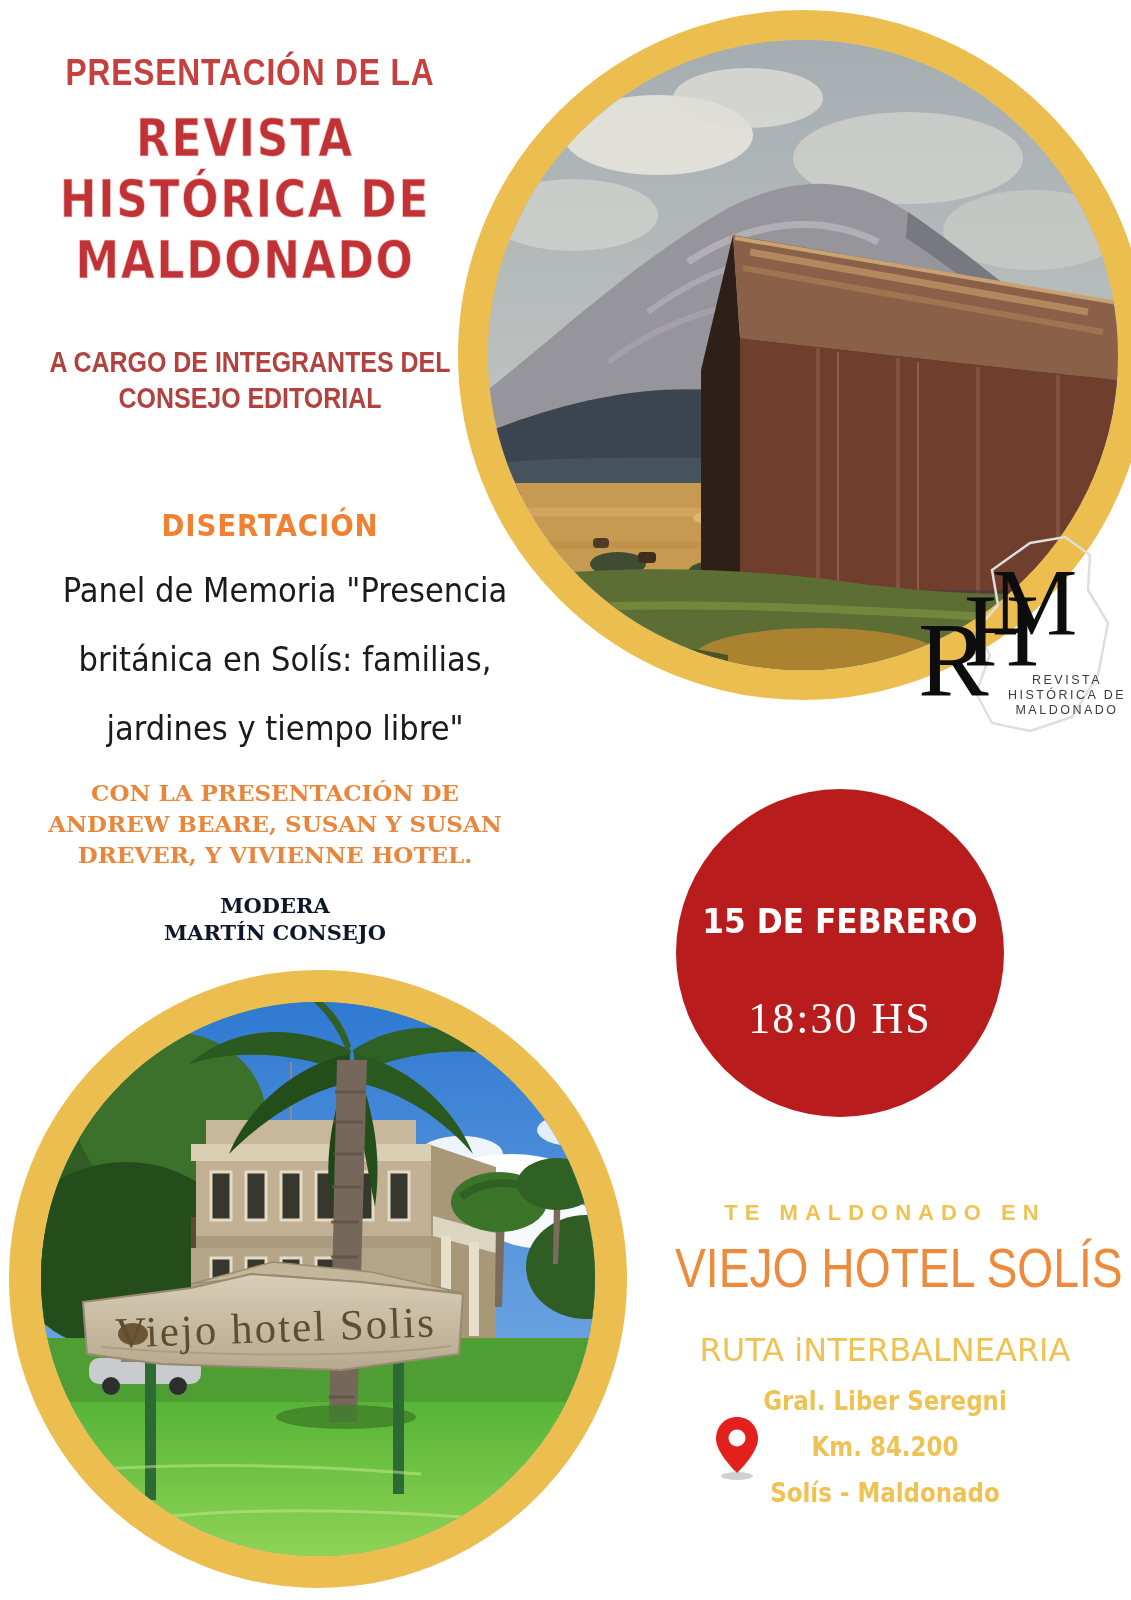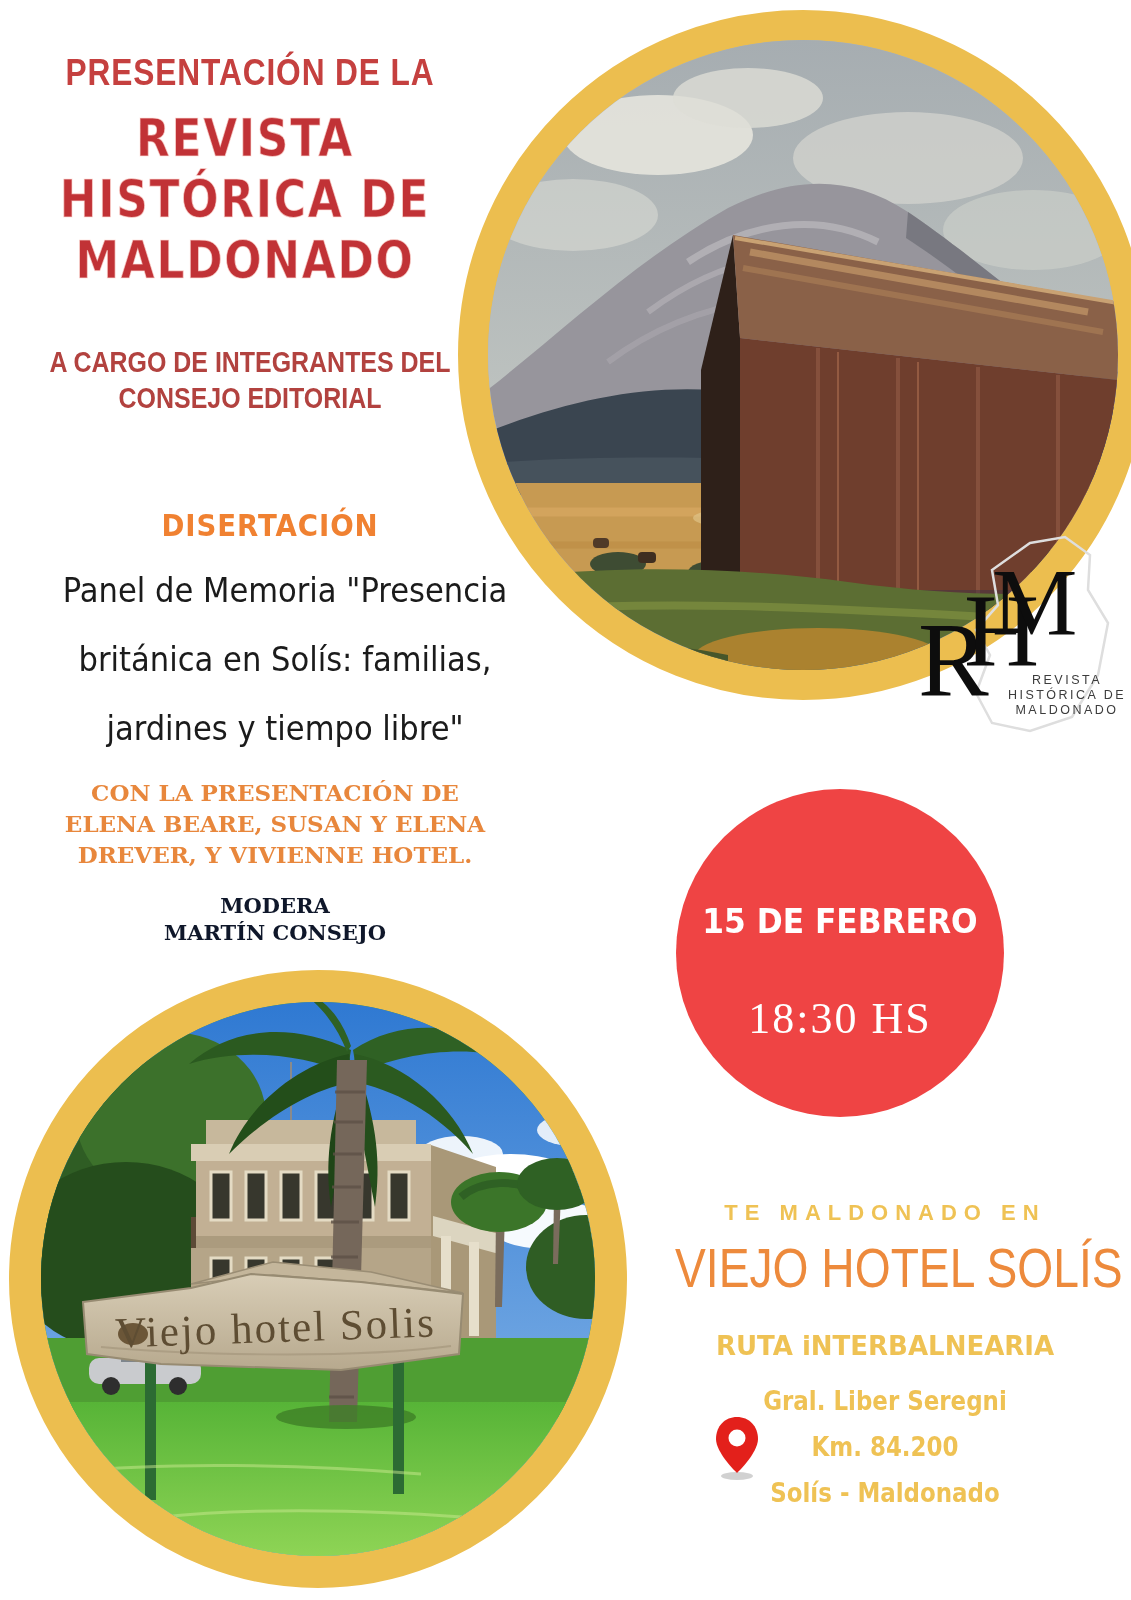--- a/index.html
+++ b/index.html
@@ -41,35 +41,35 @@
           line-height:27px;}
 
   
   .paint-circle{left:458px;top:10px;width:690px;height:690px;border-radius:50%;
           border:30px solid #ECBE4F;box-sizing:border-box;overflow:hidden;background:#AEB5B8;}
   .photo-circle{left:9px;top:970px;width:618px;height:618px;border-radius:50%;
           border:32px solid #ECBE4F;box-sizing:border-box;overflow:hidden;background:#4F9E33;}
   .paint-circle svg,.photo-circle svg{display:block;width:100%;height:100%;}
 
   
-  .badge{left:676px;top:789px;width:328px;height:328px;border-radius:50%;background:#ef4444;}
+  .badge{left:676px;top:789px;width:328px;height:328px;border-radius:50%;background:#b91c1c;}
   .badge-date{position:absolute;left:0;top:112px;width:100%;text-align:center;color:#ffffff;
           font-family:"DejaVu Sans",sans-serif;font-weight:800;font-size:34px;
           transform:scaleX(.92);white-space:nowrap;}
   .badge-time{position:absolute;left:0;top:204px;width:100%;text-align:center;color:#ffffff;
           font-family:Liberation Serif, serif;font-weight:400;font-size:44px;letter-spacing:2px;}
 
   
   .venue-intro{left:645px;top:1200px;width:480px;text-align:center;
           font-weight:700;font-size:22px;letter-spacing:7px;color:#EFC254;white-space:nowrap;}
   .venue-name{left:635px;top:1236px;width:500px;text-align:center;
           font-family:"Liberation Sans",sans-serif;font-weight:400;font-size:55px;color:#ED8A3C;
           transform:scaleX(.84);transform-origin:50% 0;white-space:nowrap;}
   .venue-route{left:645px;top:1331px;width:480px;text-align:center;
-          font-family:"DejaVu Sans",sans-serif;font-weight:700;font-size:26px;color:#EFC254;white-space:nowrap;}
+          font-family:"DejaVu Sans",sans-serif;font-weight:400;font-size:32px;color:#EFC254;white-space:nowrap;}
   .venue-addr{left:645px;top:1378px;width:480px;text-align:center;
           font-family:"DejaVu Sans",sans-serif;font-weight:700;font-size:27px;color:#EFC254;
           line-height:46px;transform:scaleX(.85);transform-origin:50% 0;white-space:nowrap;}
   .pin{left:714px;top:1415px;width:46px;height:66px;}
 
   
   .logo{left:880px;top:535px;width:255px;height:212px;}
   .logo-letter{position:absolute;font-family:"Liberation Serif",serif;color:#0d0d0d;line-height:1;}
   .logo-r{left:38px;top:72px;font-size:106px;}
   .logo-h{left:84px;top:44px;font-size:104px;}
@@ -99,21 +99,21 @@
   <div class="abs section-label">DISERTACIÓN</div>
 
   <div class="abs panel">
     <div>Panel de Memoria "Presencia</div>
     <div>británica en Solís: familias,</div>
     <div>jardines y tiempo libre"</div>
   </div>
 
   <div class="abs participants">
     <div>CON LA PRESENTACIÓN DE</div>
-    <div>ELENA BEARE, SUSAN Y ELENA</div>
+    <div>ANDREW BEARE, SUSAN Y SUSAN</div>
     <div>DREVER, Y VIVIENNE HOTEL.</div>
   </div>
 
   <div class="abs moderator">
     <div>MODERA</div>
     <div>MARTÍN CONSEJO</div>
   </div>
 
   <div class="abs paint-circle">
     <svg viewBox="0 0 630 630">

